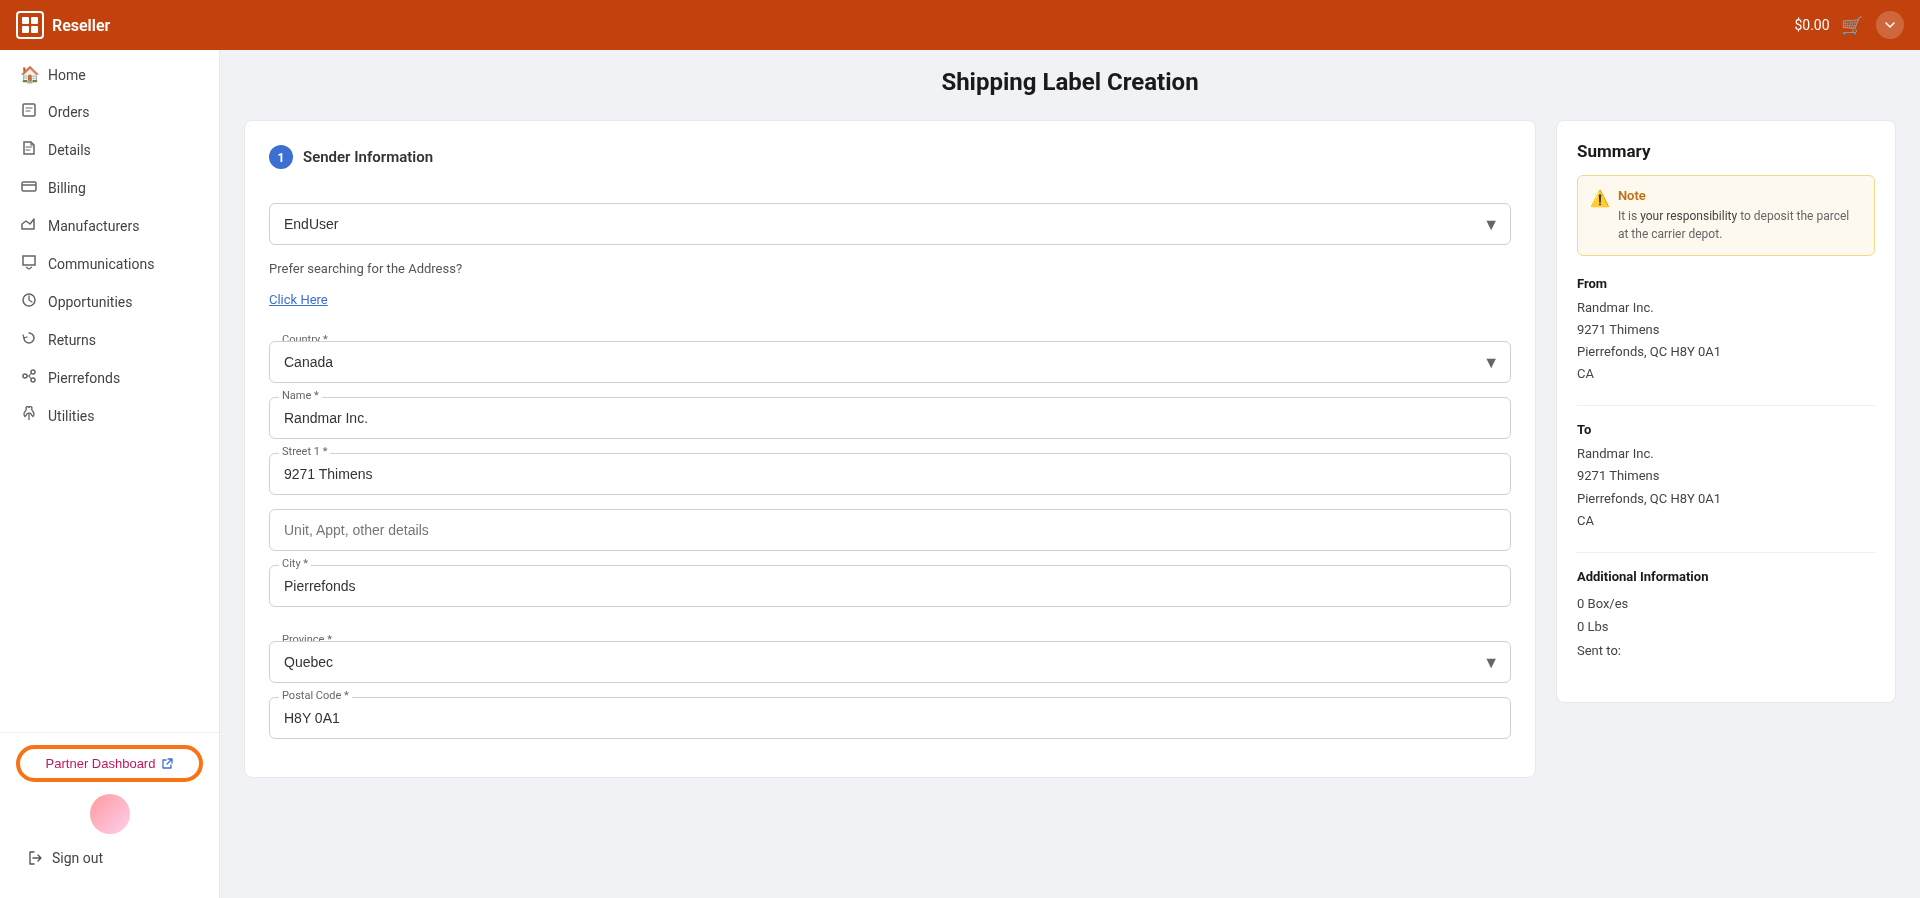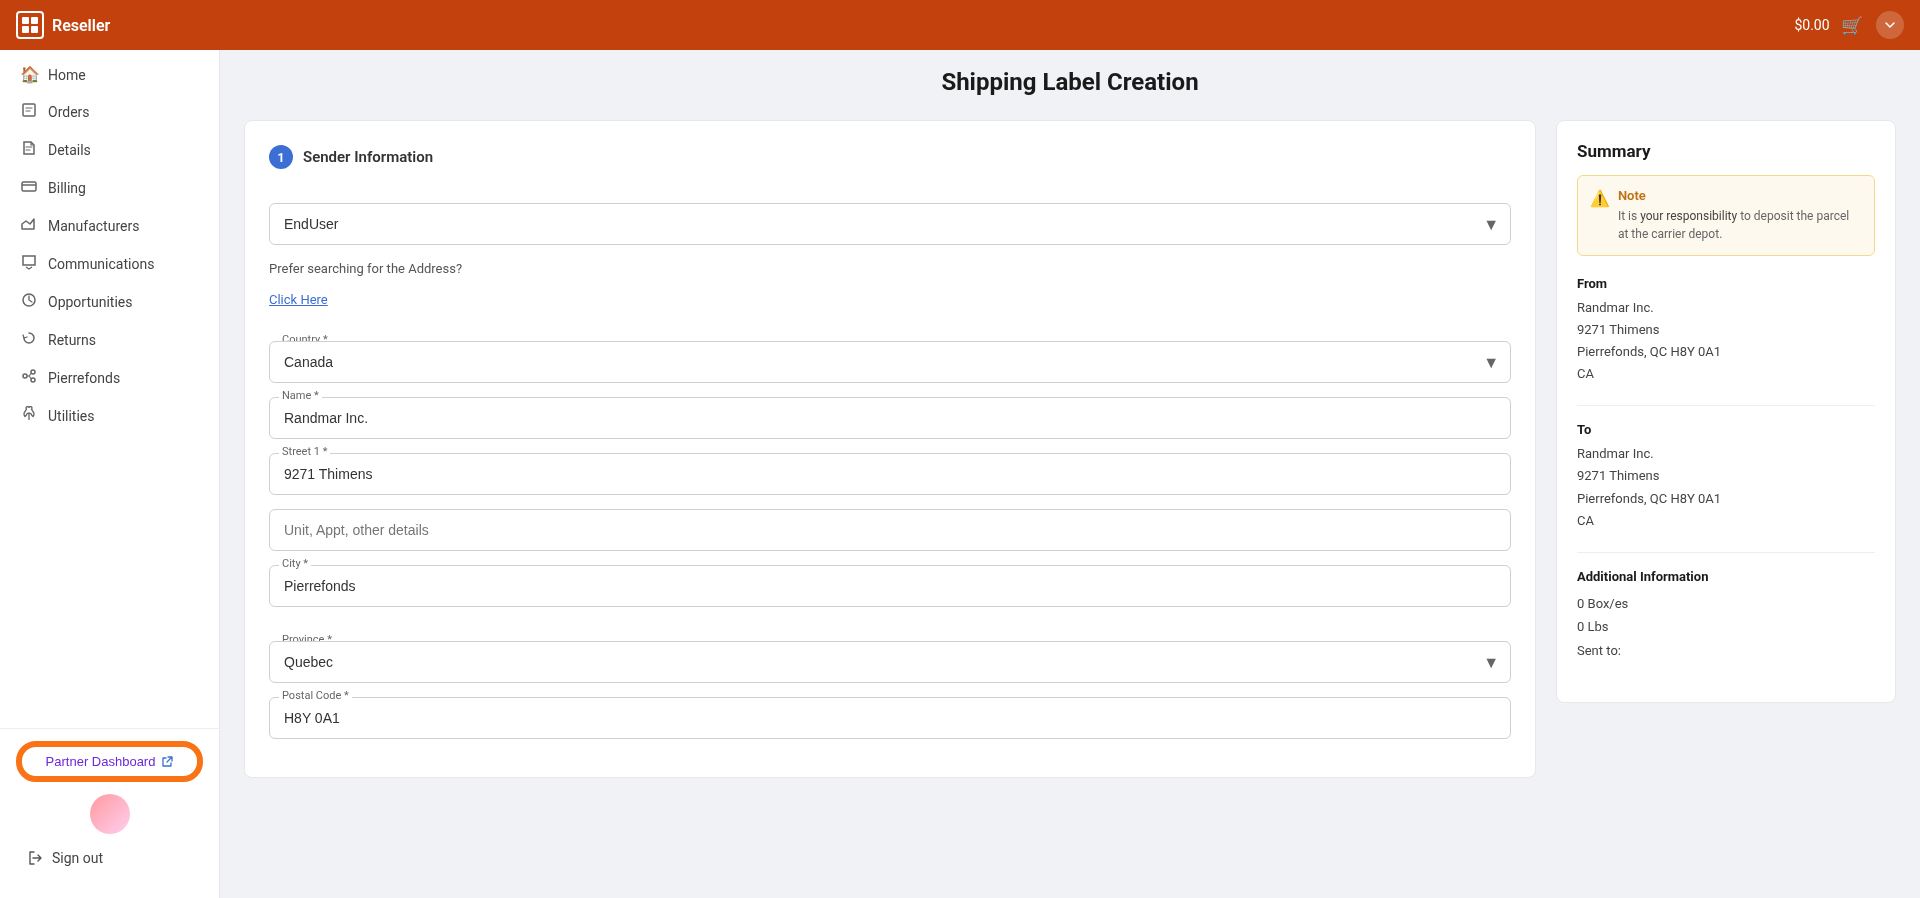--- a/index.html
+++ b/index.html
@@ -105,25 +105,25 @@
     .sidebar-item .icon { font-size: 16px; color: #666; width: 18px; text-align: center; }
     .sidebar-bottom {
       padding: 12px 16px;
       border-top: 1px solid #eee;
     }
     .partner-dashboard-btn {
       display: flex;
       align-items: center;
       justify-content: center;
       gap: 6px;
-      border: 6px solid #f97316;
+      border: 4px solid #f97316;
       border-radius: 20px;
       padding: 7px 14px;
       font-size: 13px;
-      color: #6d28d9;
+      color: #be185d;
       cursor: pointer;
       background: white;
       width: 100%;
       margin-bottom: 12px;
     }
     .user-avatar {
       width: 40px; height: 40px;
       border-radius: 50%;
       background: linear-gradient(135deg, #ff9a9e, #fecfef);
       margin: 8px auto;

